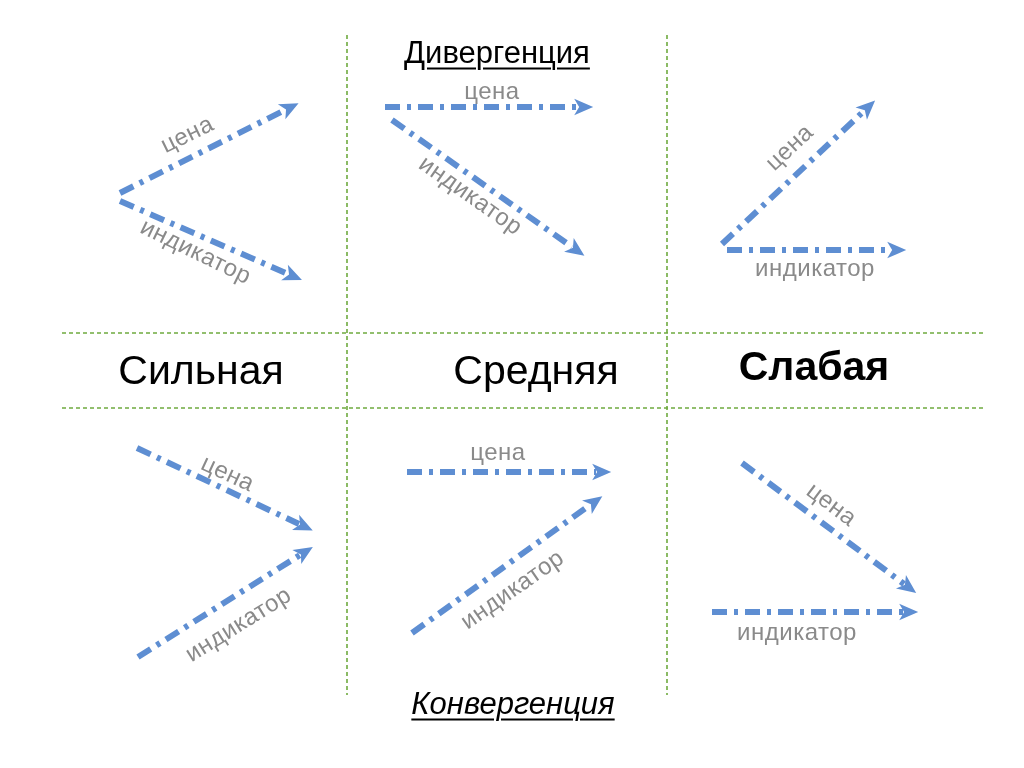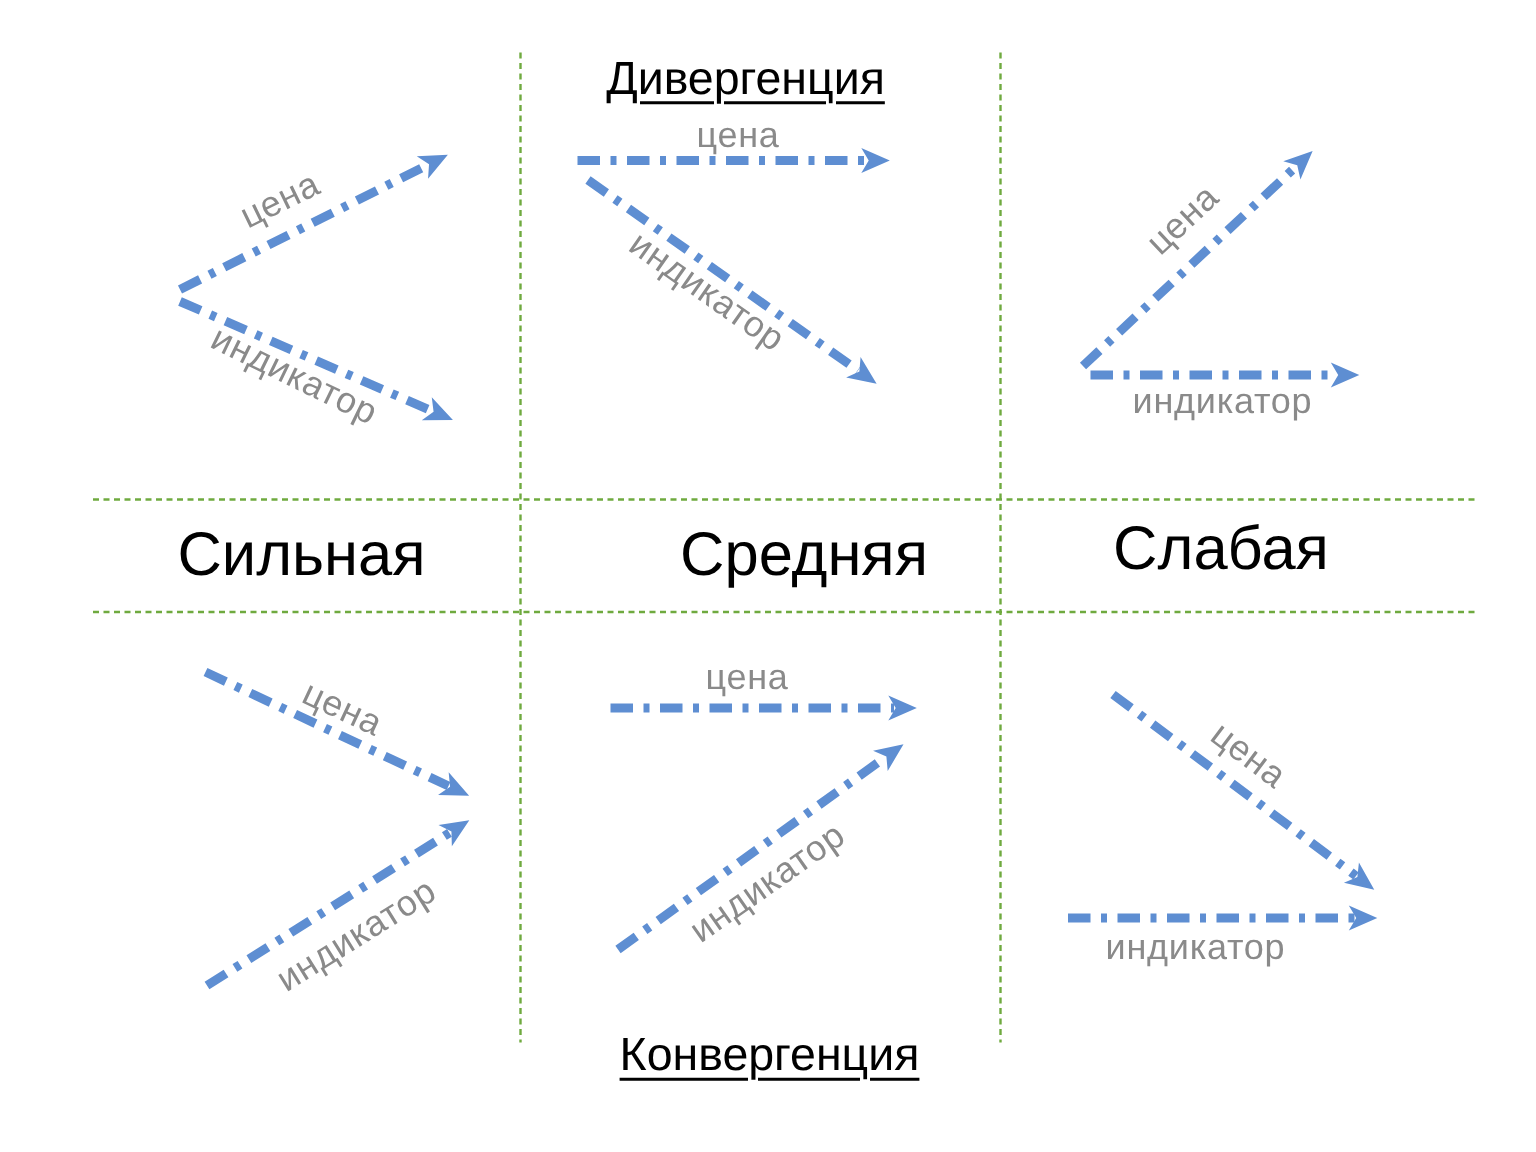--- a/index.html
+++ b/index.html
@@ -71,25 +71,25 @@
 
       <line x1="407" y1="472" x2="596" y2="472" marker-end="url(#ah)"></line>
       <line x1="412" y1="633" x2="590" y2="505" marker-end="url(#ah)"></line>
 
       <line x1="742" y1="463" x2="904" y2="584" marker-end="url(#ah)"></line>
       <line x1="712" y1="612" x2="903" y2="612" marker-end="url(#ah)"></line>
     </g>
   </svg>
 
   <div class="lbl title" style="left:497px; top:52px;">Дивергенция</div>
-  <div class="lbl title" style="left:513px; top:703px;">Конвергенция</div>
+  <div class="lbl title" style="left:513px; top:703px;font-style:italic;">Конвергенция</div>
 
   <div class="lbl strength" style="left:201px; top:370px;">Сильная</div>
   <div class="lbl strength" style="left:504px; top:370px;margin-left:32px;">Средняя</div>
-  <div class="lbl strength" style="left:814px; top:366px;">Слабая</div>
+  <div class="lbl strength" style="left:814px; top:366px;font-weight:bold;">Слабая</div>
 
   <div class="lbl arrow-lbl rot" style="left:187px; top:134px; transform:translate(-50%,-50%) rotate(-26deg);">цена</div>
   <div class="lbl arrow-lbl rot" style="left:196px; top:251px; transform:translate(-50%,-50%) rotate(26deg);">индикатор</div>
 
   <div class="lbl arrow-lbl" style="left:492px; top:91px;">цена</div>
   <div class="lbl arrow-lbl rot" style="left:471px; top:195px; transform:translate(-50%,-50%) rotate(35deg);">индикатор</div>
 
   <div class="lbl arrow-lbl rot" style="left:789px; top:147px; transform:translate(-50%,-50%) rotate(-43deg);">цена</div>
   <div class="lbl arrow-lbl" style="left:815px; top:268px;">индикатор</div>
 

